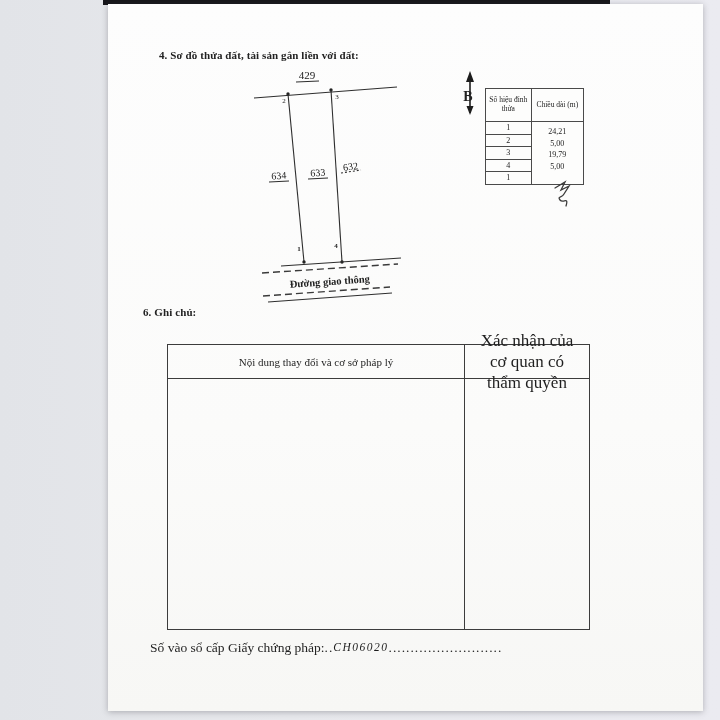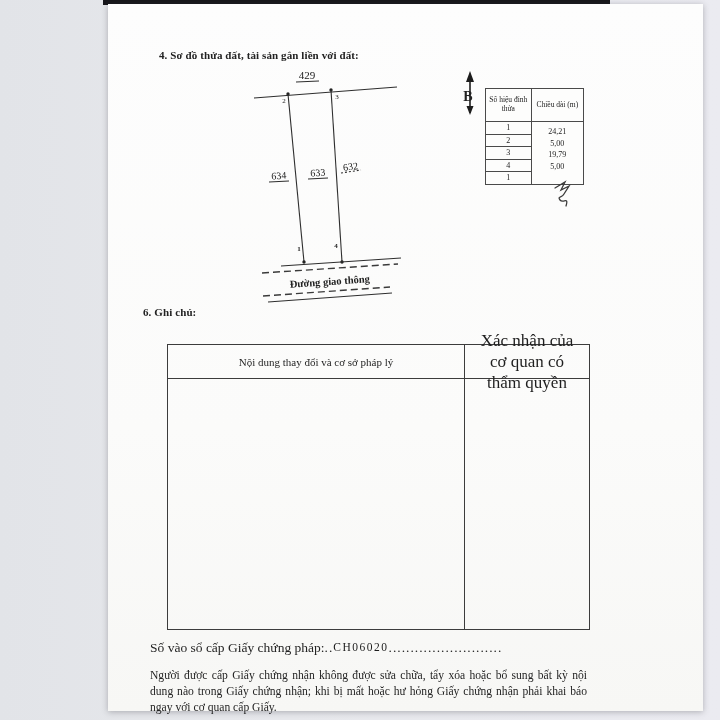--- a/index.html
+++ b/index.html
@@ -33,21 +33,21 @@
   .vtable .lcol{width:52px;padding-top:4px;}
   .vtable .lcol div{height:11.5px;text-align:center;line-height:11.5px;}
   
   .ctable{border:1.3px solid #3c3c3c;display:flex;flex-direction:column;justify-content:center;}
   .ctable .chead{display:flex;border-bottom:1.2px solid #3c3c3c;height:33px;}
   .ctable .cbody{display:flex;flex:1;}
   .ctable .cc1{width:276px;display:flex;align-items:center;justify-content:center;text-align:center;font-size:11px;border-right:1.2px solid #3c3c3c;padding:0 10px;}
   .ctable .cc2{flex:1;display:flex;align-items:center;justify-content:center;text-align:center;font-size:17px;line-height:1.25;padding:0 14px;}
   .ctable .cbody .cc1,.ctable .cbody .cc2{border-top:none;}
   .reg-line{font-size:13.5px;color:#242424;white-space:nowrap;}
-  .reg-hand{font-size:11.5px;letter-spacing:1.5px;color:#1c1c1c;position:relative;top:-1px;}
+  .reg-hand{font-style:italic;font-size:11.5px;letter-spacing:1.5px;color:#1c1c1c;position:relative;top:-1px;}
   .reg-dots{letter-spacing:1px;color:#2a2a2a;}
   .notice{font-size:11.6px;line-height:1.38;text-align:justify;color:#242424;}
 </style>
 </head>
 <body>
 
 <div class="scene">
   <div class="top-strip"></div>
 
   <div class="paper">
@@ -132,16 +132,15 @@
       <div class="cbody">
         <div class="cc1"></div>
         <div class="cc2"></div>
       </div>
     </div>
 
     <div class="abs reg-line" style="left:42px;top:636px;">
       <span>Số vào sổ cấp Giấy chứng pháp:</span><span class="reg-dots">..</span><span class="reg-hand">CH06020</span><span class="reg-dots">..........................</span>
     </div>
 
-    <div class="abs notice" style="left:42px;top:664px;width:437px;">Người được cấp Giấy chứng nhận không được sửa chữa, tẩy xóa hoặc bổ sung bất kỳ nội dung nào trong Giấy chứng nhận; khi bị mất hoặc hư hỏng Giấy chứng nhận phải khai báo ngay với cơ quan cấp Giấy.</div>
 
   </div>
 </div>
 
 </body></html>

